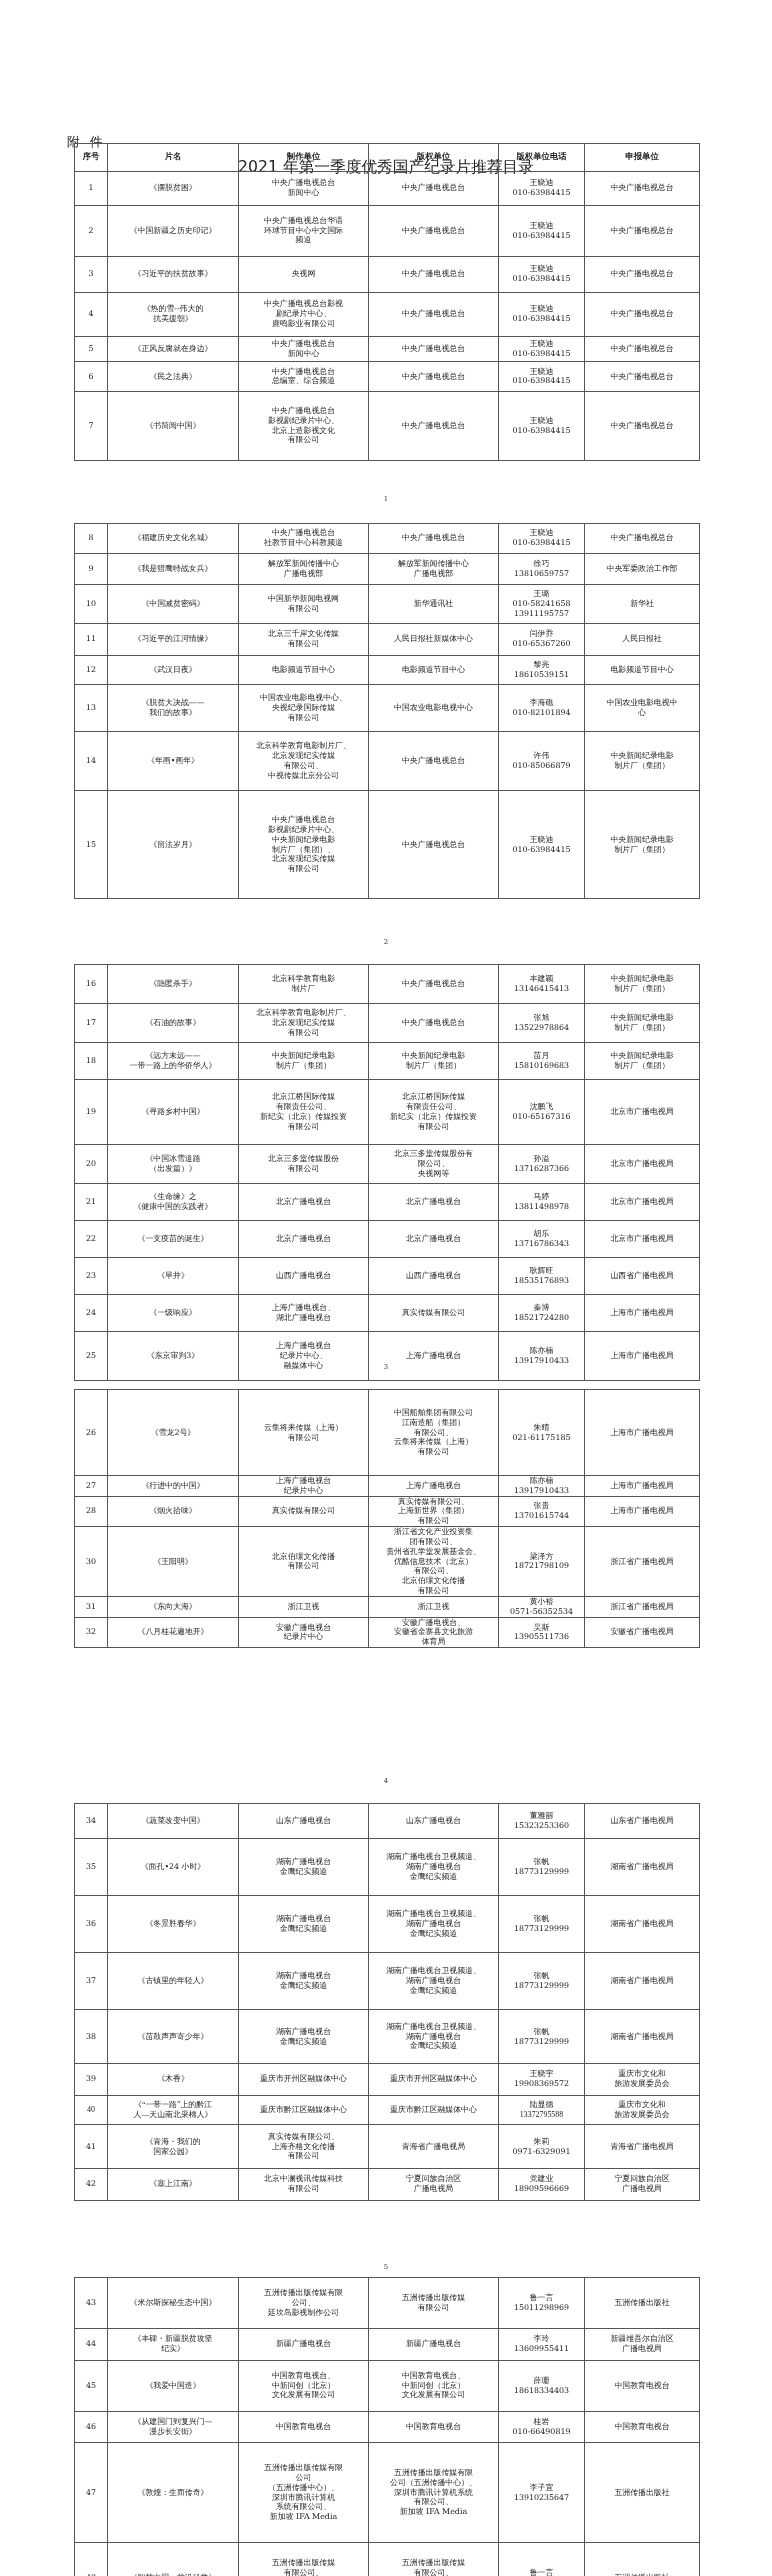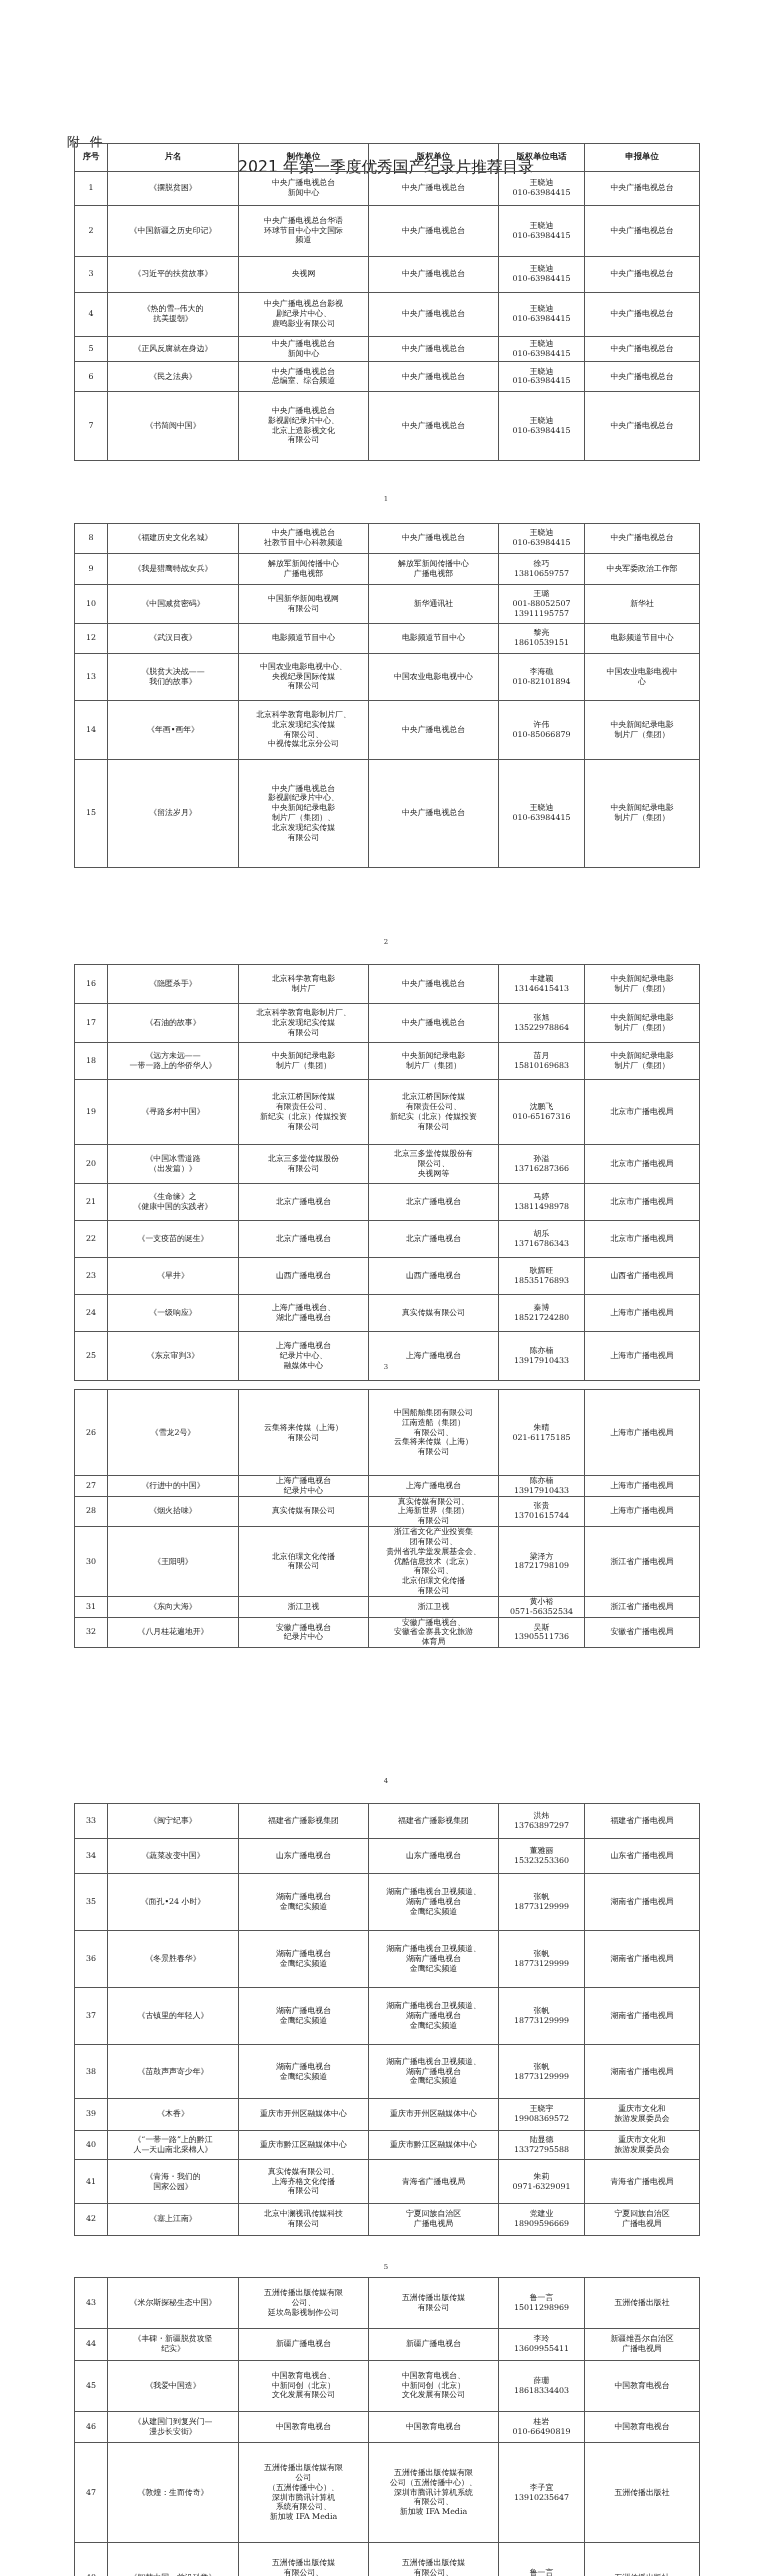--- a/index.html
+++ b/index.html
@@ -151,23 +151,33 @@
 13810659757</td>
         <td class="ml">中央军委政治工作部</td>
       </tr>
       <tr style="height: 39px;">
         <td class="ml">10</td>
         <td class="ml">《中国减贫密码》</td>
         <td class="ml">中国新华新闻电视网
 有限公司</td>
         <td class="ml">新华通讯社</td>
         <td class="ml">王璐
-001-88052507
+010-58241658
 13911195757</td>
         <td class="ml">新华社</td>
+      </tr>
+      <tr style="height: 31.5px;">
+        <td class="ml">11</td>
+        <td class="ml">《习近平的江河情缘》</td>
+        <td class="ml">北京三千岸文化传媒
+有限公司</td>
+        <td class="ml">人民日报社新媒体中心</td>
+        <td class="ml">闫伊乔
+010-65367260</td>
+        <td class="ml">人民日报社</td>
       </tr>
       <tr style="height: 29.5px;">
         <td class="ml">12</td>
         <td class="ml">《武汉日夜》</td>
         <td class="ml">电影频道节目中心</td>
         <td class="ml">电影频道节目中心</td>
         <td class="ml">黎亮
 18610539151</td>
         <td class="ml">电影频道节目中心</td>
       </tr>
@@ -433,29 +443,20 @@
   <colgroup>
       <col style="width:33px">
       <col style="width:131px">
       <col style="width:130px">
       <col style="width:130px">
       <col style="width:86px">
       <col style="width:115px">
     </colgroup>
   <tbody>
       <tr style="height: 35px;">
-        <td class="ml">33</td>
-        <td class="ml">《闽宁纪事》</td>
-        <td class="ml">福建省广播影视集团</td>
-        <td class="ml">福建省广播影视集团</td>
-        <td class="ml">洪炜
-13763897297</td>
-        <td class="ml">福建省广播电视局</td>
-      </tr>
-      <tr style="height: 35px;">
         <td class="ml">34</td>
         <td class="ml">《蔬菜改变中国》</td>
         <td class="ml">山东广播电视台</td>
         <td class="ml">山东广播电视台</td>
         <td class="ml">董雅丽
 15323253360</td>
         <td class="ml">山东省广播电视局</td>
       </tr>
       <tr style="height: 57px;">
         <td class="ml">35</td>
@@ -508,21 +509,21 @@
       <tr style="height: 31.5px;">
         <td class="ml">39</td>
         <td class="ml">《木香》</td>
         <td class="ml">重庆市开州区融媒体中心</td>
         <td class="ml">重庆市开州区融媒体中心</td>
         <td class="ml">王晓宇
 19908369572</td>
         <td class="ml">重庆市文化和
 旅游发展委员会</td>
       </tr>
-      <tr style="height: 29.5px;">
+      <tr style="height: 29.5px; font-family: Liberation Serif, serif;">
         <td class="ml">40</td>
         <td class="ml">《“一带一路”上的黔江
 人—天山南北采棉人》</td>
         <td class="ml">重庆市黔江区融媒体中心</td>
         <td class="ml">重庆市黔江区融媒体中心</td>
         <td class="ml">陆显德
 13372795588</td>
         <td class="ml">重庆市文化和
 旅游发展委员会</td>
       </tr>

